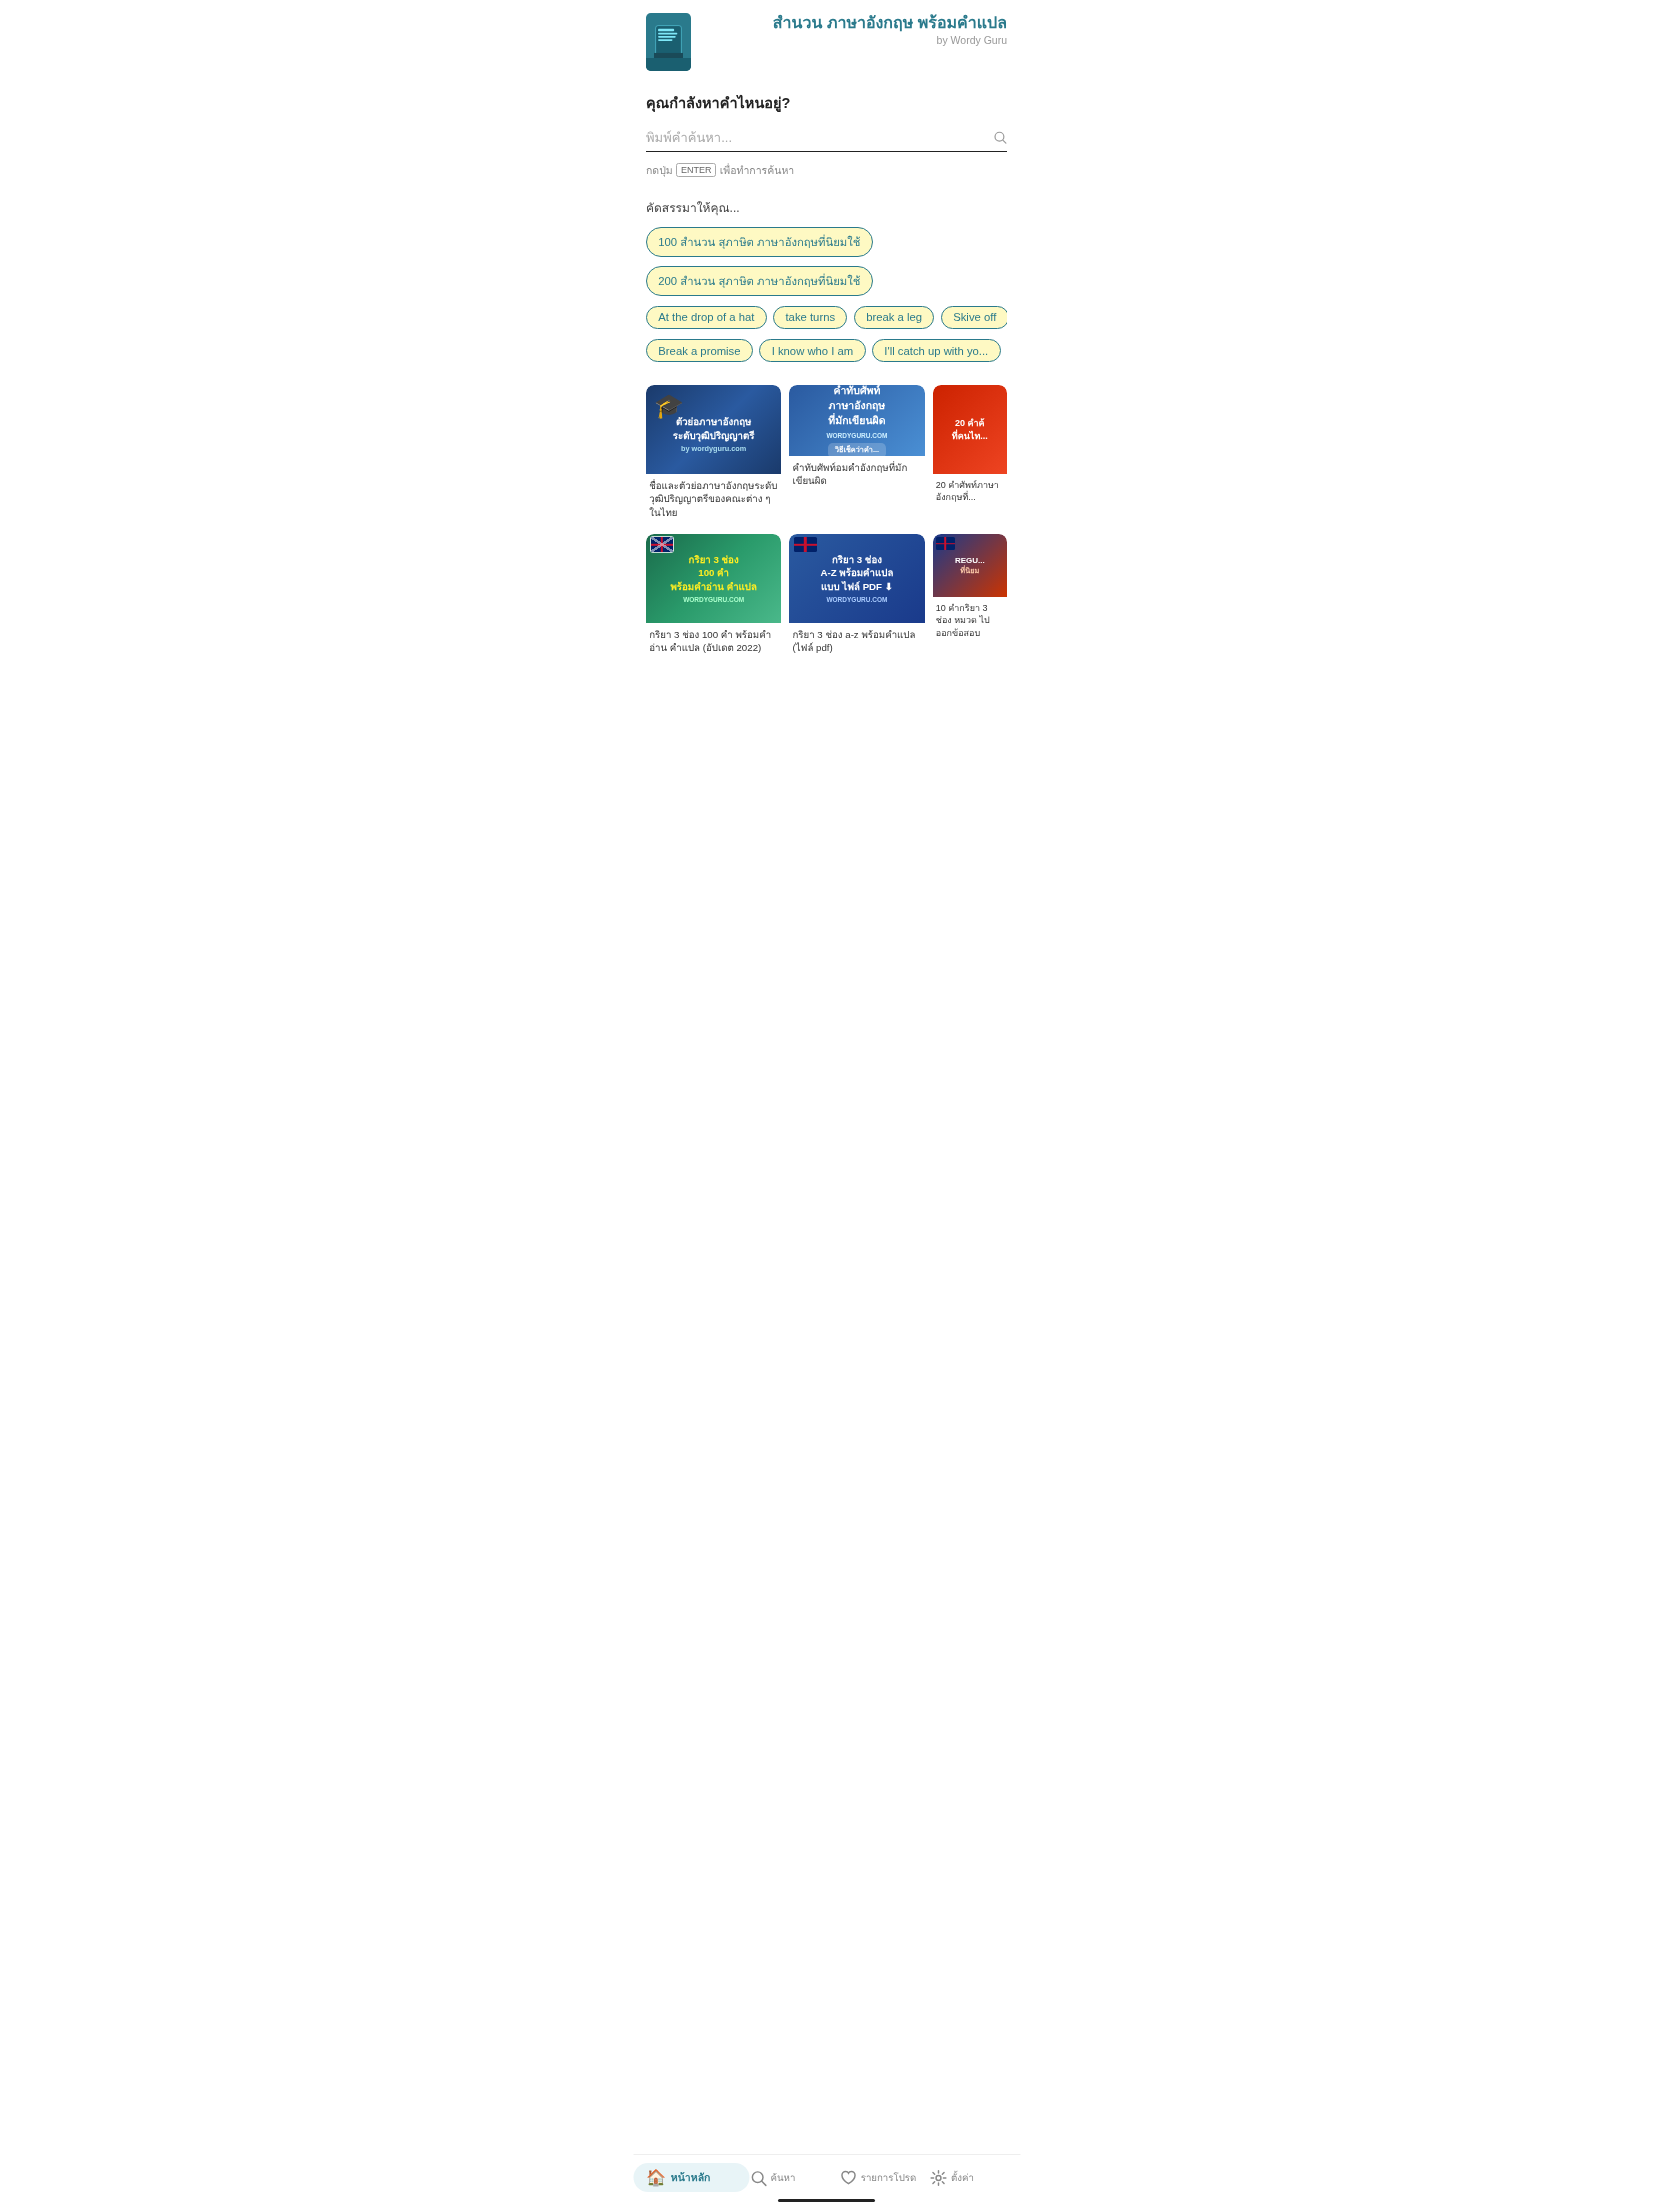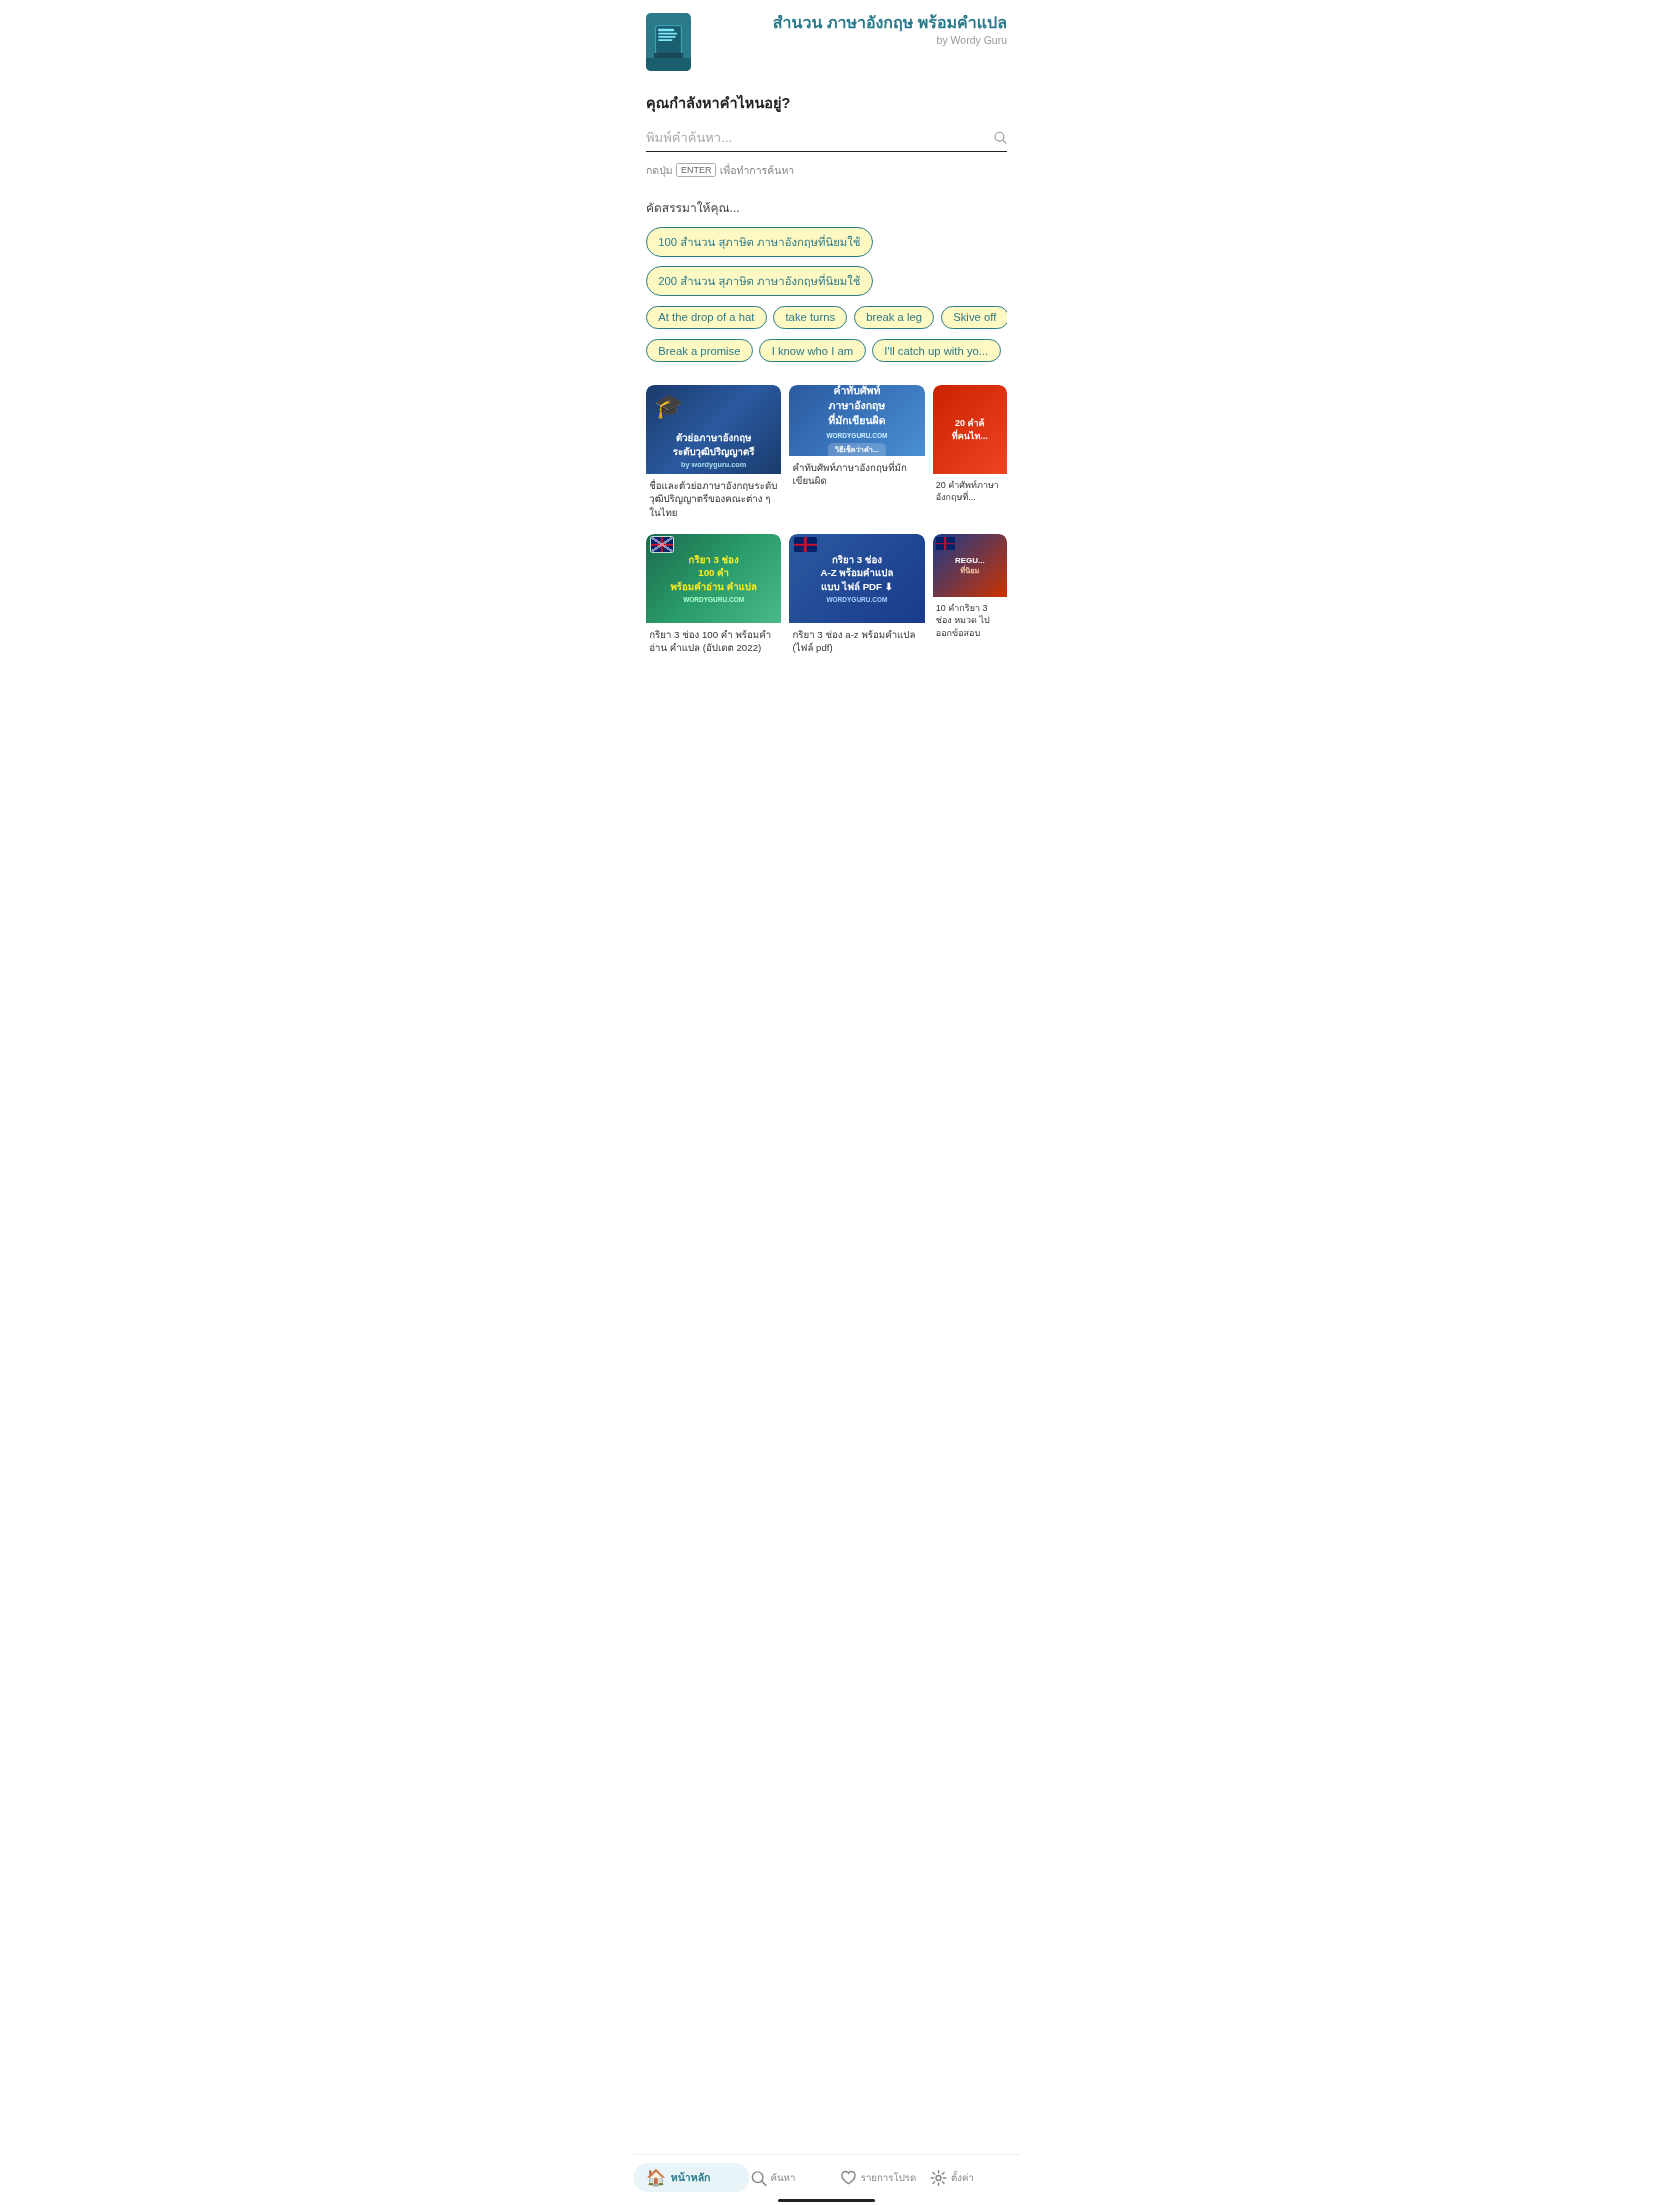--- a/index.html
+++ b/index.html
@@ -369,37 +369,37 @@
   </div>
 </div>
 
 <div class="cards-section">
 
   <div class="three-col-row" style="margin-bottom:9.7px;">
 
     <div class="card-item">
       <div class="card-image card-img-1" style="height:89px; position:relative;">
         <div style="position:absolute; top:6.5px; left:8px; font-size:24px;">🎓</div>
-        <div class="card-text-overlay" style="position:absolute; bottom:4px; left:0; right:0; padding:0 6.5px;margin-top:20px;">
+        <div class="card-text-overlay" style="position:absolute; bottom:20px; left:0; right:0; padding:0 6.5px;margin-top:20px;">
           <div style="font-size:9.7px; font-weight:800; line-height:1.4; color:white;">ตัวย่อภาษาอังกฤษ<br>ระดับวุฒิปริญญาตรี</div>
           <div style="font-size:7.3px; color:#aaddee; margin-top:1.6px;">by wordyguru.com</div>
         </div>
       </div>
       <div class="card-caption">ชื่อและตัวย่อภาษาอังกฤษระดับวุฒิปริญญาตรีของคณะต่าง ๆ ในไทย</div>
     </div>
 
     <div class="card-item">
       <div class="card-image card-img-2" style="height:71px; position:relative;">
         <div class="card-text-overlay" style="position:absolute; inset:0; display:flex; flex-direction:column; align-items:center; justify-content:center; padding:6.5px;">
           <div style="font-size:10.5px; font-weight:800; color:white; text-align:center; line-height:1.4;">คำทับศัพท์<br>ภาษาอังกฤษ<br>ที่มักเขียนผิด</div>
           <div style="font-size:6.5px; color:#cceeff; margin-top:3.2px;">WORDYGURU.COM</div>
           <div style="background:#fff3; border-radius:4.8px; padding:2.4px 6.5px; margin-top:3.2px; font-size:7.3px; color:white;">วิธีเช็คว่าคำ...</div>
         </div>
       </div>
-      <div class="card-caption">คำทับศัพท์ภาษาอังกฤษที่มักเขียนผิด</div>
+      <div class="card-caption">คำทับศัพท์อมคำอังกฤษที่มักเขียนผิด</div>
     </div>
 
     <div class="card-item" style="flex:0.55; overflow:hidden;">
       <div class="card-image card-img-3" style="height:89px; position:relative; overflow:hidden;">
         <div class="card-text-overlay" style="position:absolute; inset:0; display:flex; flex-direction:column; align-items:center; justify-content:center; padding:3.2px;">
           <div style="font-size:9px; font-weight:800; color:white; text-align:center; line-height:1.4;">20 คำค้<br>ที่คนไท...</div>
         </div>
       </div>
       <div class="card-caption" style="font-size:9px;">20 คำศัพท์ภาษาอังกฤษที่...</div>
     </div>

